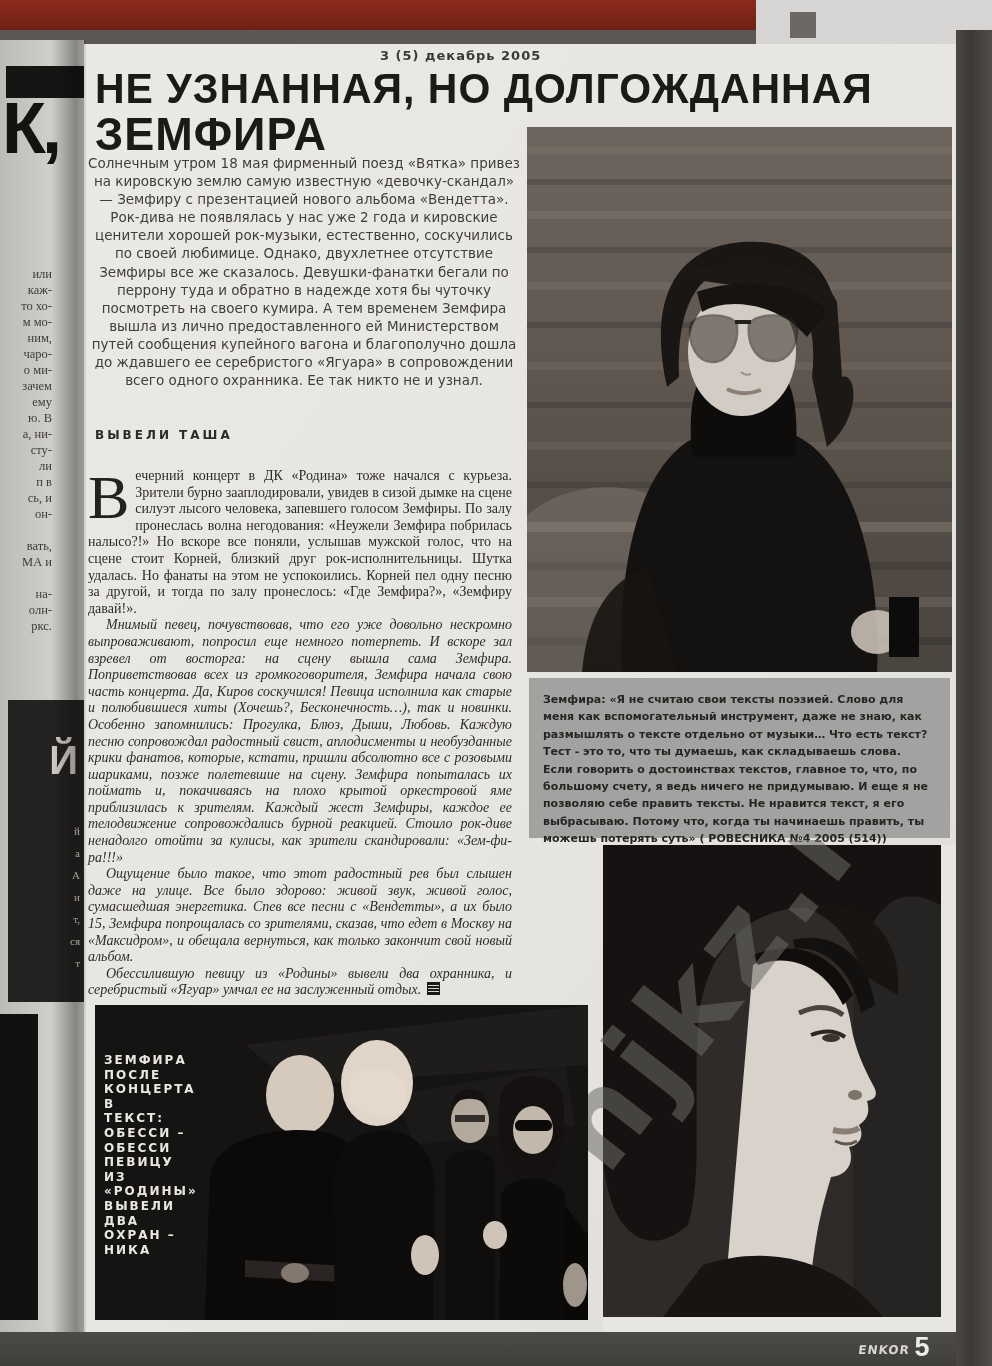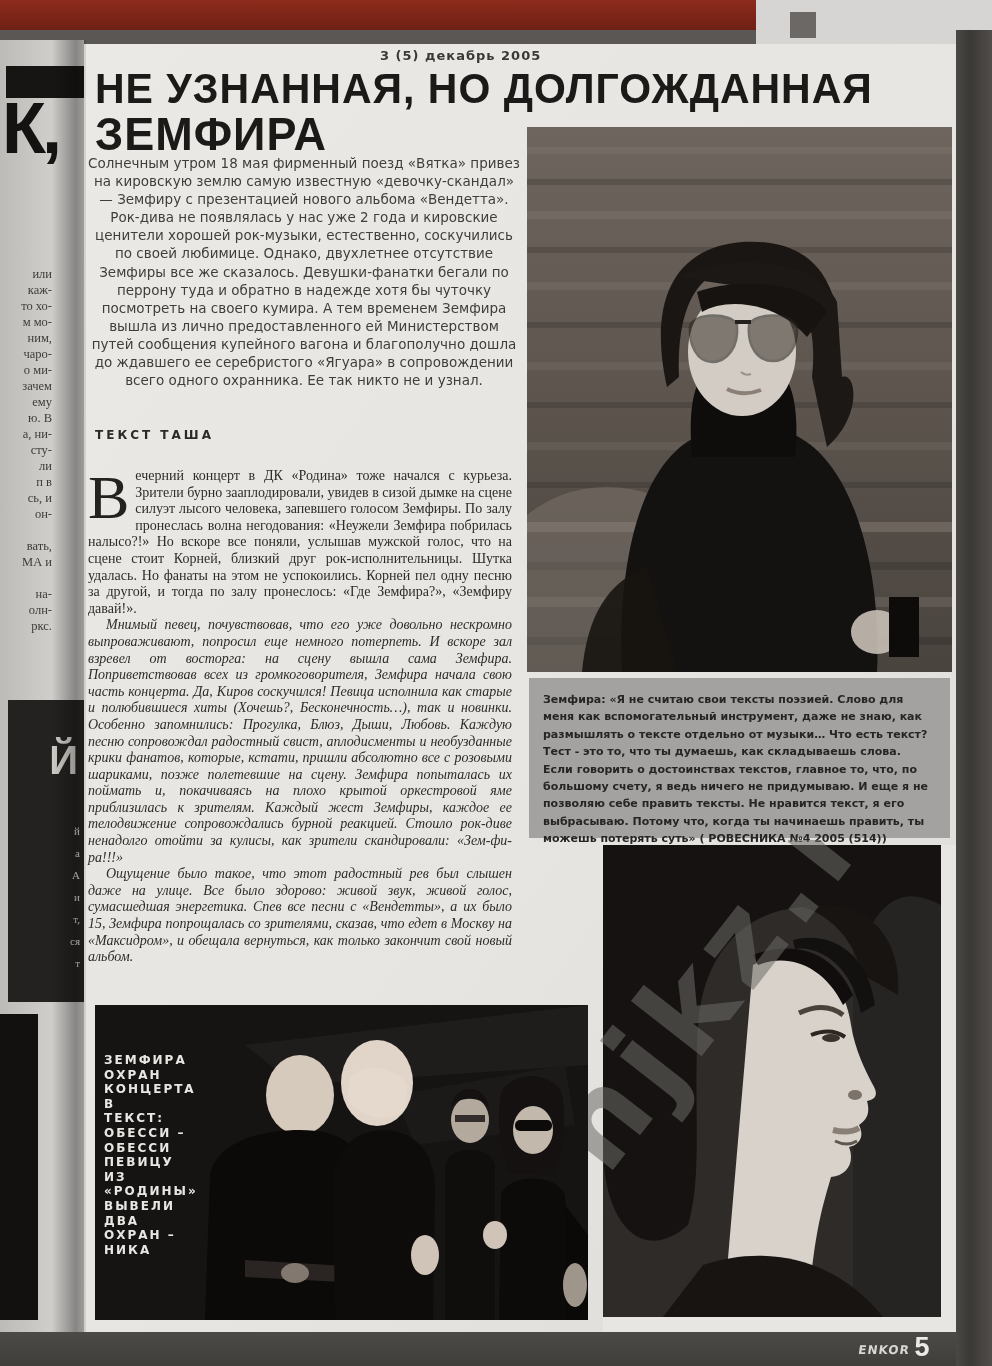--- a/index.html
+++ b/index.html
@@ -133,26 +133,27 @@
   <div class="abs prev-bottom-black"></div>
 
   <div class="abs paper"></div>
   <div class="abs spine-shadow"></div>
 
   <div class="abs issue-date">3 (5) декабрь 2005</div>
   <div class="abs headline1">НЕ УЗНАННАЯ, НО ДОЛГОЖДАННАЯ</div>
   <div class="abs headline2">ЗЕМФИРА</div>
 
   <div class="abs intro">Солнечным утром 18 мая фирменный поезд «Вятка» привез на кировскую землю самую известную «девочку-скандал» — Земфиру с презентацией нового альбома «Вендетта». Рок-дива не появлялась у нас уже 2 года и кировские ценители хорошей рок-музыки, естественно, соскучились по своей любимице. Однако, двухлетнее отсутствие Земфиры все же сказалось. Девушки-фанатки бегали по перрону туда и обратно в надежде хотя бы чуточку посмотреть на своего кумира. А тем временем Земфира вышла из лично предоставленного ей Министерством путей сообщения купейного вагона и благополучно дошла до ждавшего ее серебристого «Ягуара» в сопровождении всего одного охранника. Ее так никто не и узнал.</div>
-  <div class="abs byline">ТЕКСТ ТАША</div>
+  <div class="abs byline">ВЫВЕЛИ ТАША</div>
 
   <div class="abs article">
     <p><span class="dropcap">В</span><span>ечерний концерт в ДК «Родина» тоже начался с курьеза. Зрители бурно зааплодировали, увидев в сизой дымке на сцене силуэт лысого человека, запевшего голосом Земфиры. По залу пронеслась волна негодования: «Неужели Земфира побрилась налысо?!» Но вскоре все поняли, услышав мужской голос, что на сцене стоит Корней, близкий друг рок-исполнительницы. Шутка удалась. Но фанаты на этом не успокоились. Корней пел одну песню за другой, и тогда по залу пронеслось: «Где Земфира?», «Земфиру давай!».</span></p>
     <p>Мнимый певец, почувствовав, что его уже довольно нескромно выпроваживают, попросил еще немного потерпеть. И вскоре зал взревел от восторга: на сцену вышла сама Земфира. Поприветствовав всех из громкоговорителя, Земфира начала свою часть концерта. Да, Киров соскучился! Певица исполнила как старые и полюбившиеся хиты (Хочешь?, Бесконечность…), так и новинки. Особенно запомнились: Прогулка, Блюз, Дыши, Любовь. Каждую песню сопровождал радостный свист, аплодисменты и необузданные крики фанатов, которые, кстати, пришли абсолютно все с розовыми шариками, позже полетевшие на сцену. Земфира попыталась их поймать и, покачиваясь на плохо крытой оркестровой яме приблизилась к зрителям. Каждый жест Земфиры, каждое ее телодвижение сопровождались бурной реакцией. Стоило рок-диве ненадолго отойти за кулисы, как зрители скандировали: «Зем-фи-ра!!!»</p>
     <p>Ощущение было такое, что этот радостный рев был слышен даже на улице. Все было здорово: живой звук, живой голос, сумасшедшая энергетика. Спев все песни с «Вендетты», а их было 15, Земфира попрощалась со зрителями, сказав, что едет в Москву на «Максидром», и обещала вернуться, как только закончит свой новый альбом.</p>
+    <p><span>Обессилившую певицу из «Родины» вывели два охранника, и серебристый «Ягуар» умчал ее на заслуженный отдых.</span><span class="end-mark"></span></p>
   </div>
 
   <div class="abs photo1">
     <svg width="425" height="545" viewBox="0 0 425 545">
       <defs>
         <linearGradient id="wall" x1="0" y1="0" x2="0" y2="1">
           <stop offset="0" stop-color="#6e665e"></stop>
             <stop offset="0.5" stop-color="#5c544d"></stop>
             <stop offset="1" stop-color="#4a443f"></stop>
         </linearGradient>
@@ -257,21 +258,21 @@
       <path d="M405 95 C405 65 465 62 468 95 C472 130 465 160 455 170 L415 168 C405 150 402 120 405 95 Z" fill="#141110"></path>
       <ellipse cx="438" cy="125" rx="20" ry="24" fill="#c3b8ac"></ellipse>
       <rect x="420" y="115" width="37" height="11" rx="5" fill="#0d0b0a"></rect>
       <path d="M404 315 L406 190 C412 168 462 168 470 190 L478 315 Z" fill="#0c0b0a"></path>
       <ellipse cx="400" cy="230" rx="12" ry="14" fill="#cfc4b7"></ellipse>
       <path d="M470 200 L493 230 L493 315 L470 315 Z" fill="#0a0908"></path>
       <ellipse cx="480" cy="280" rx="12" ry="22" fill="#b9aea2" opacity="0.85"></ellipse>
     </svg>
     <div class="photo3-caption">
         <div>ЗЕМФИРА</div>
-        <div>ОХРАН</div>
+        <div>ПОСЛЕ</div>
         <div>КОНЦЕРТА</div>
         <div>В</div>
         <div>ТЕКСТ:</div>
         <div>ОБЕССИ –</div>
         <div>ОБЕССИ</div>
         <div>ПЕВИЦУ</div>
         <div>ИЗ</div>
         <div>«РОДИНЫ»</div>
         <div>ВЫВЕЛИ</div>
         <div>ДВА</div>

